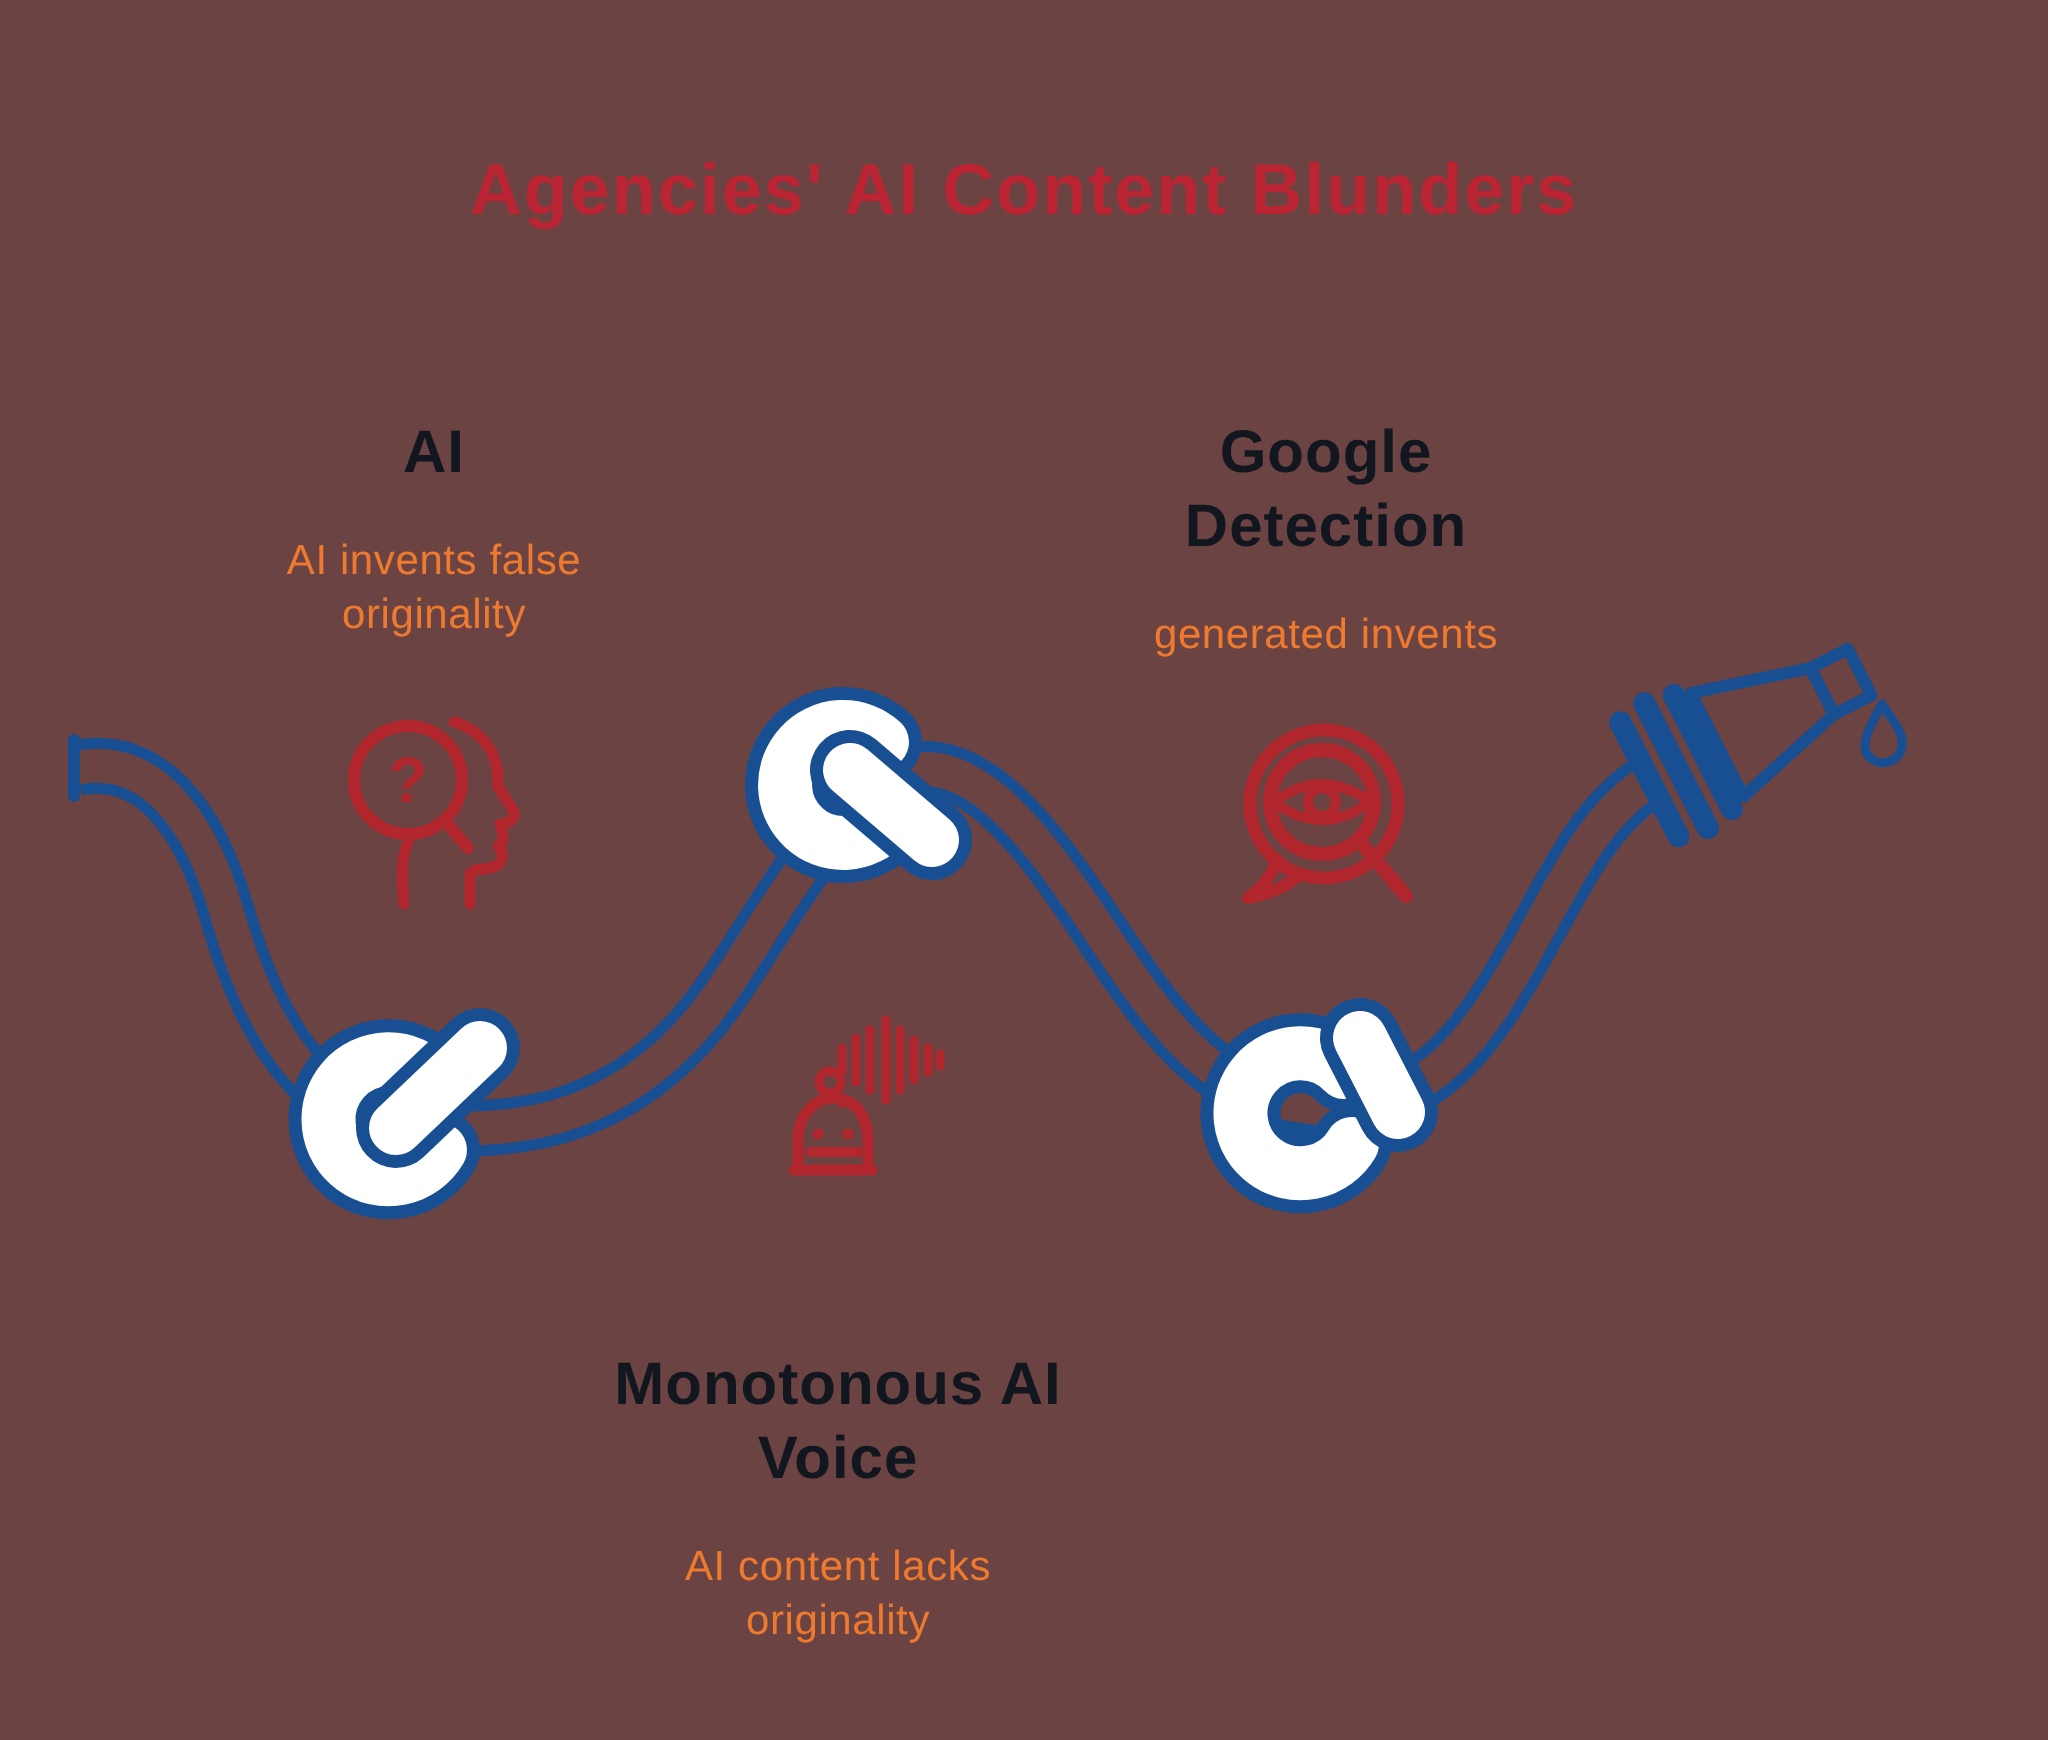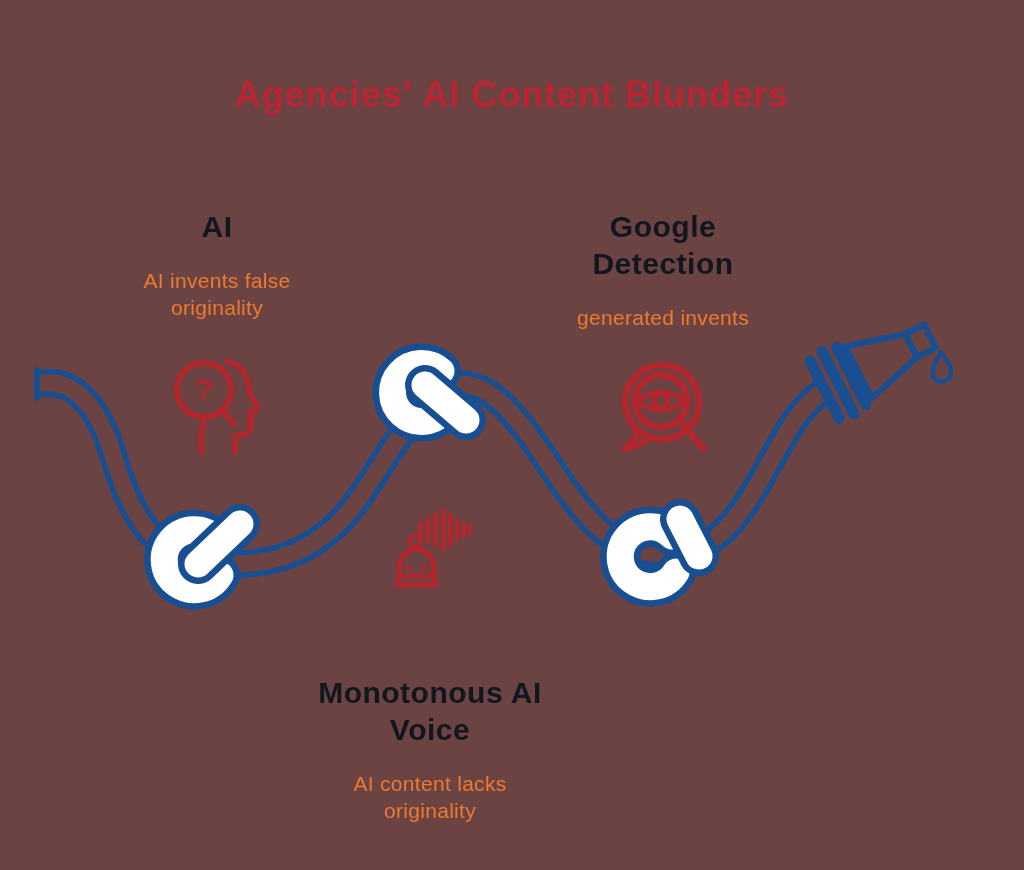--- a/index.html
+++ b/index.html
@@ -21,21 +21,21 @@
     font-size: 30px; font-weight: bold; color: #12161e;
     line-height: 37px; letter-spacing: 0.5px;
   }
   .section .subtitle {
     font-size: 21px; font-weight: normal; color: #ed7a2f;
     line-height: 27px; margin-top: 22px; letter-spacing: 0.3px;
   }
   .section .heading span, .section .subtitle span { display: block; }
   .sec-hallucinations { left: 52px;  top: 168px; }
   .sec-detection      { left: 498px; top: 168px; }
-  .sec-voice          { left: 265px; top: 634px; }
+  .sec-voice          { left: 254px; top: 634px; }
 </style>
 </head>
 <body>
 
 <div class="canvas">
 
   <h1 class="page-title">Agencies' AI Content Blunders</h1>
 
   <svg class="illustration" width="1024" height="870" viewBox="0 0 1024 870">
 

